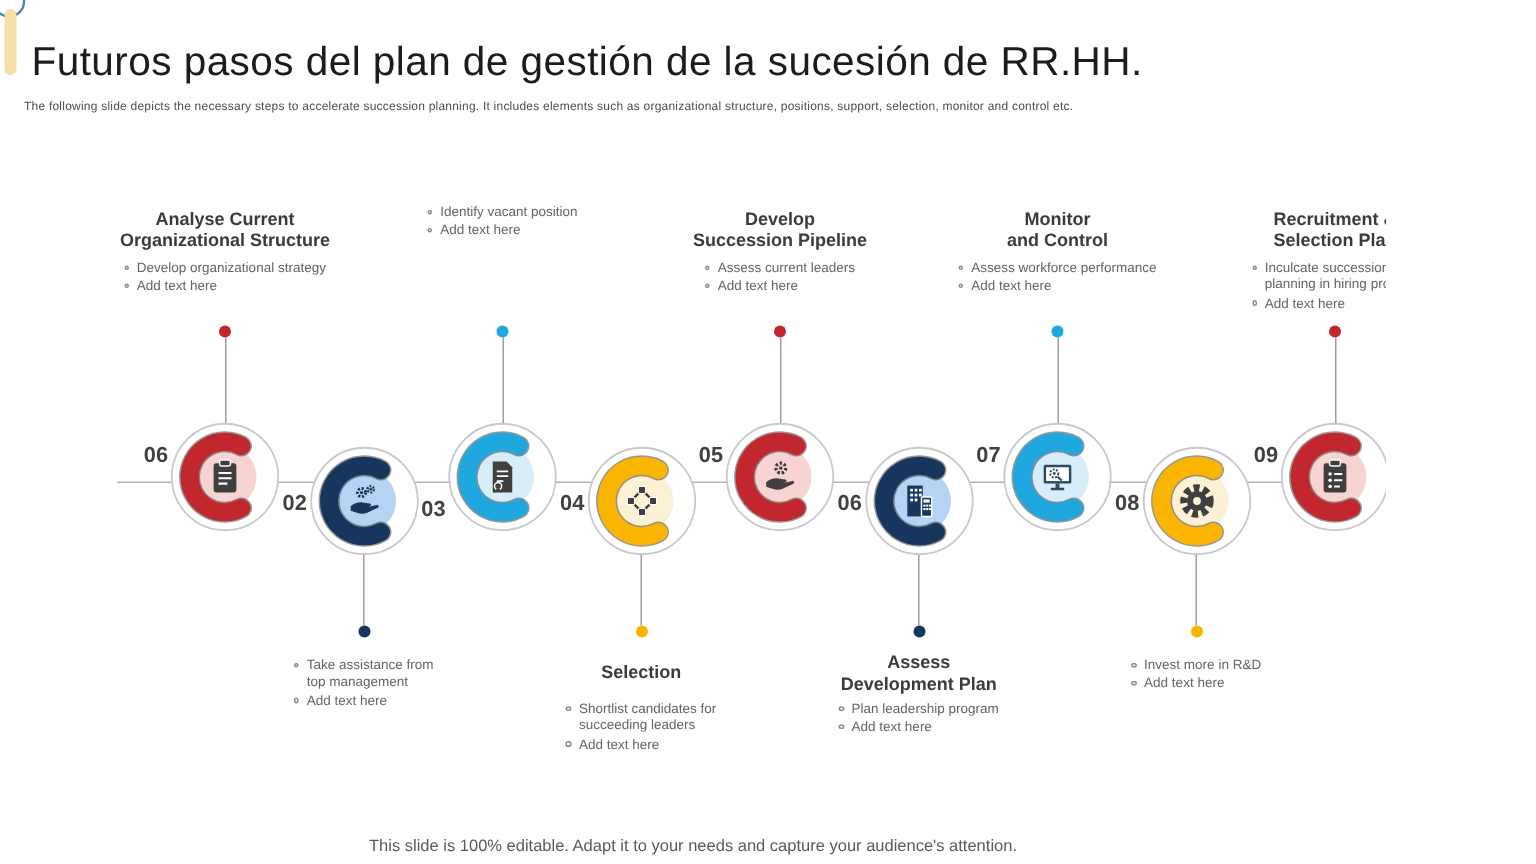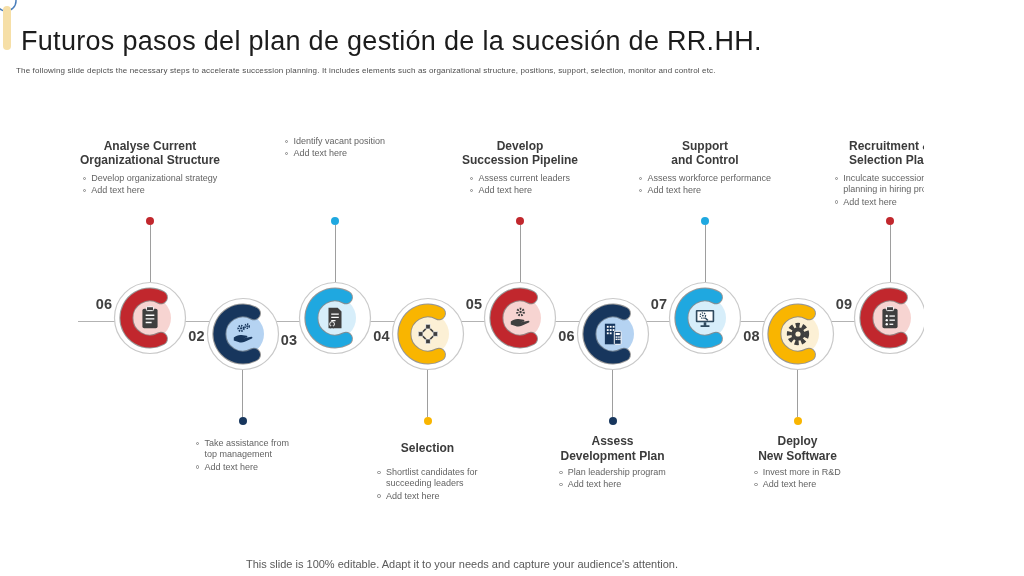--- a/index.html
+++ b/index.html
@@ -260,21 +260,21 @@
             <rect x="5" y="6" width="14" height="8.5" fill="#fff"></rect>
             <circle cx="10" cy="9.8" r="2.5" fill="none" stroke="currentColor" stroke-width="1.2" stroke-dasharray="1.2 0.9"></circle>
             <circle cx="10" cy="9.8" r="0.9" fill="currentColor"></circle>
             <path d="M12 11.8l2.6 2.4" stroke="currentColor" stroke-width="1.3"></path>
             <path d="M10.8 16h2.4v2.6h2.9v1.6H7.9v-1.6h2.9z" fill="currentColor"></path>
           </svg>
         </span>
     <div class="connector" style="left: 704.5px; top: 225px; height: 57px;"></div>
     <div class="dot" style="top: 217px; left: 701px; background: rgb(31, 168, 224);"></div>
     <div class="step-text pos-top" style="left: 605px;">
-      <div class="step-title">Support
+      <div class="step-title">Monitor
 and Control</div>
       <div class="step-bullets"><div class="bullet">
               <span class="marker"></span>
               <span class="bullet-text">Assess workforce performance</span>
             </div><div class="bullet">
               <span class="marker"></span>
               <span class="bullet-text">Add text here</span>
             </div></div>
     </div>
   </div>
@@ -289,22 +289,20 @@
     <span class="icon" style="left: 784.5px; top: 321px; color: rgb(63, 63, 63);">
           <svg viewBox="0 0 24 24" width="26" height="26">
             <circle cx="12" cy="12" r="8" fill="none" stroke="currentColor" stroke-width="4.6" stroke-dasharray="3.6 2.3"></circle>
             <circle cx="12" cy="12" r="6.2" fill="currentColor"></circle>
             <circle cx="12" cy="12" r="2.4" fill="var(--tint, #fff)"></circle>
           </svg>
         </span>
     <div class="connector" style="left: 797px; top: 370px; height: 47px;"></div>
     <div class="dot" style="top: 417px; left: 793.5px; background: rgb(249, 181, 0);"></div>
     <div class="step-text pos-bottom" style="left: 697.5px;">
-      <div class="step-title">Deploy
-New Software</div>
       <div class="step-bullets"><div class="bullet">
               <span class="marker"></span>
               <span class="bullet-text">Invest more in R&amp;D</span>
             </div><div class="bullet">
               <span class="marker"></span>
               <span class="bullet-text">Add text here</span>
             </div></div>
     </div>
   </div>
       <div class="step" style="--color: #C1272D; --tint: #F7D4D1;">

